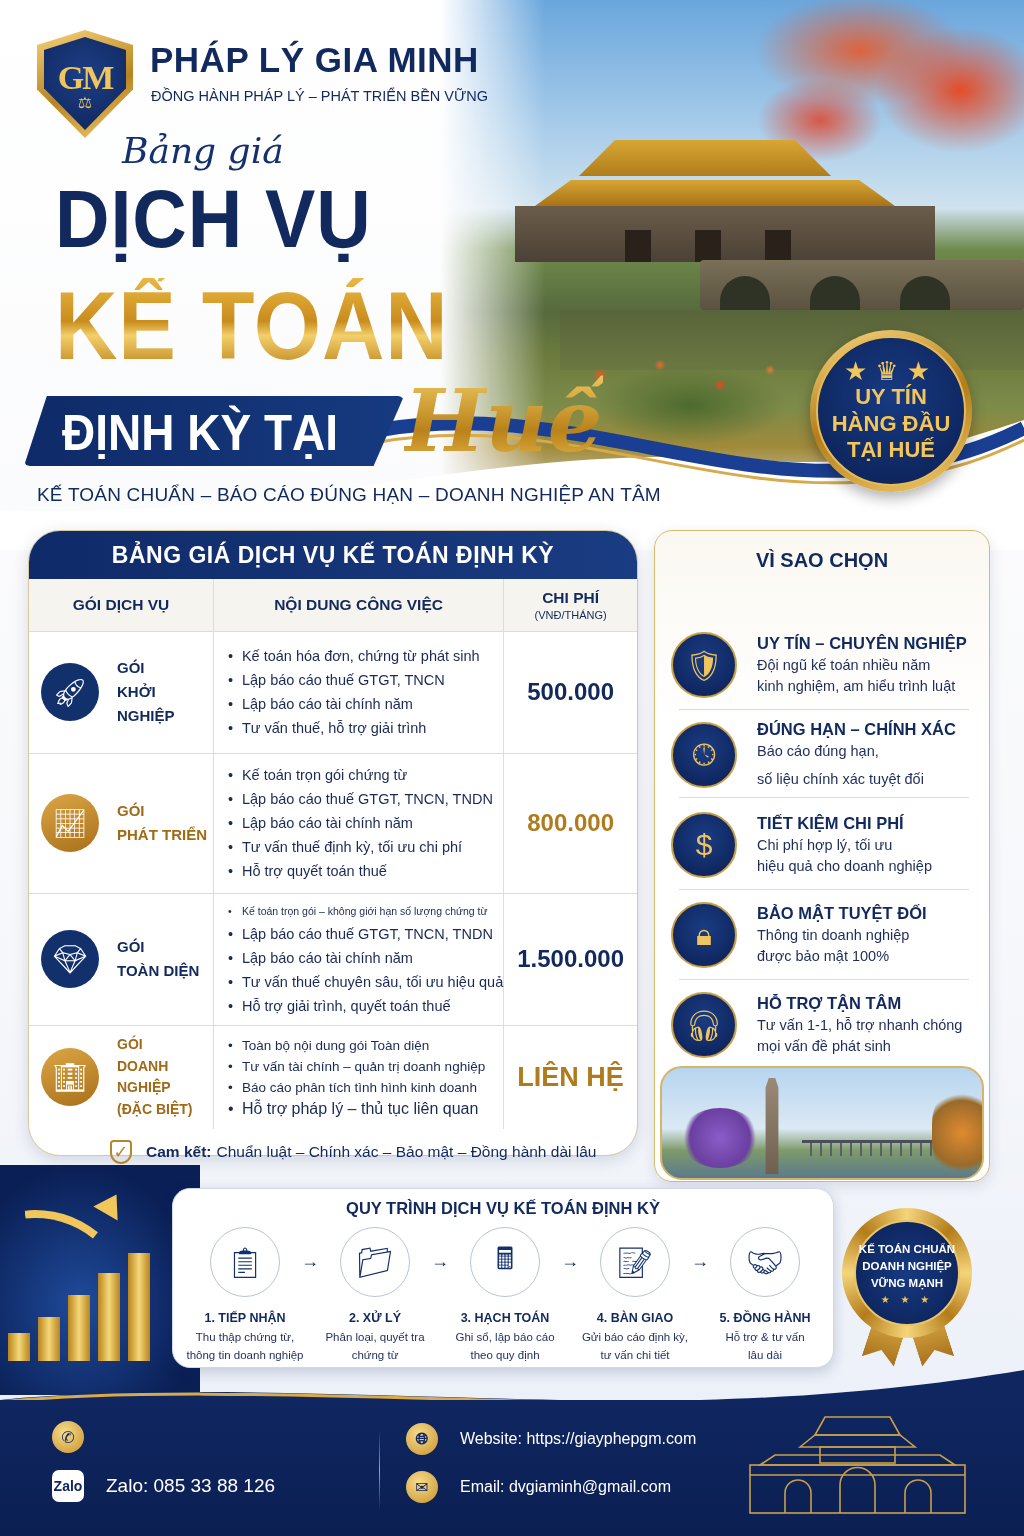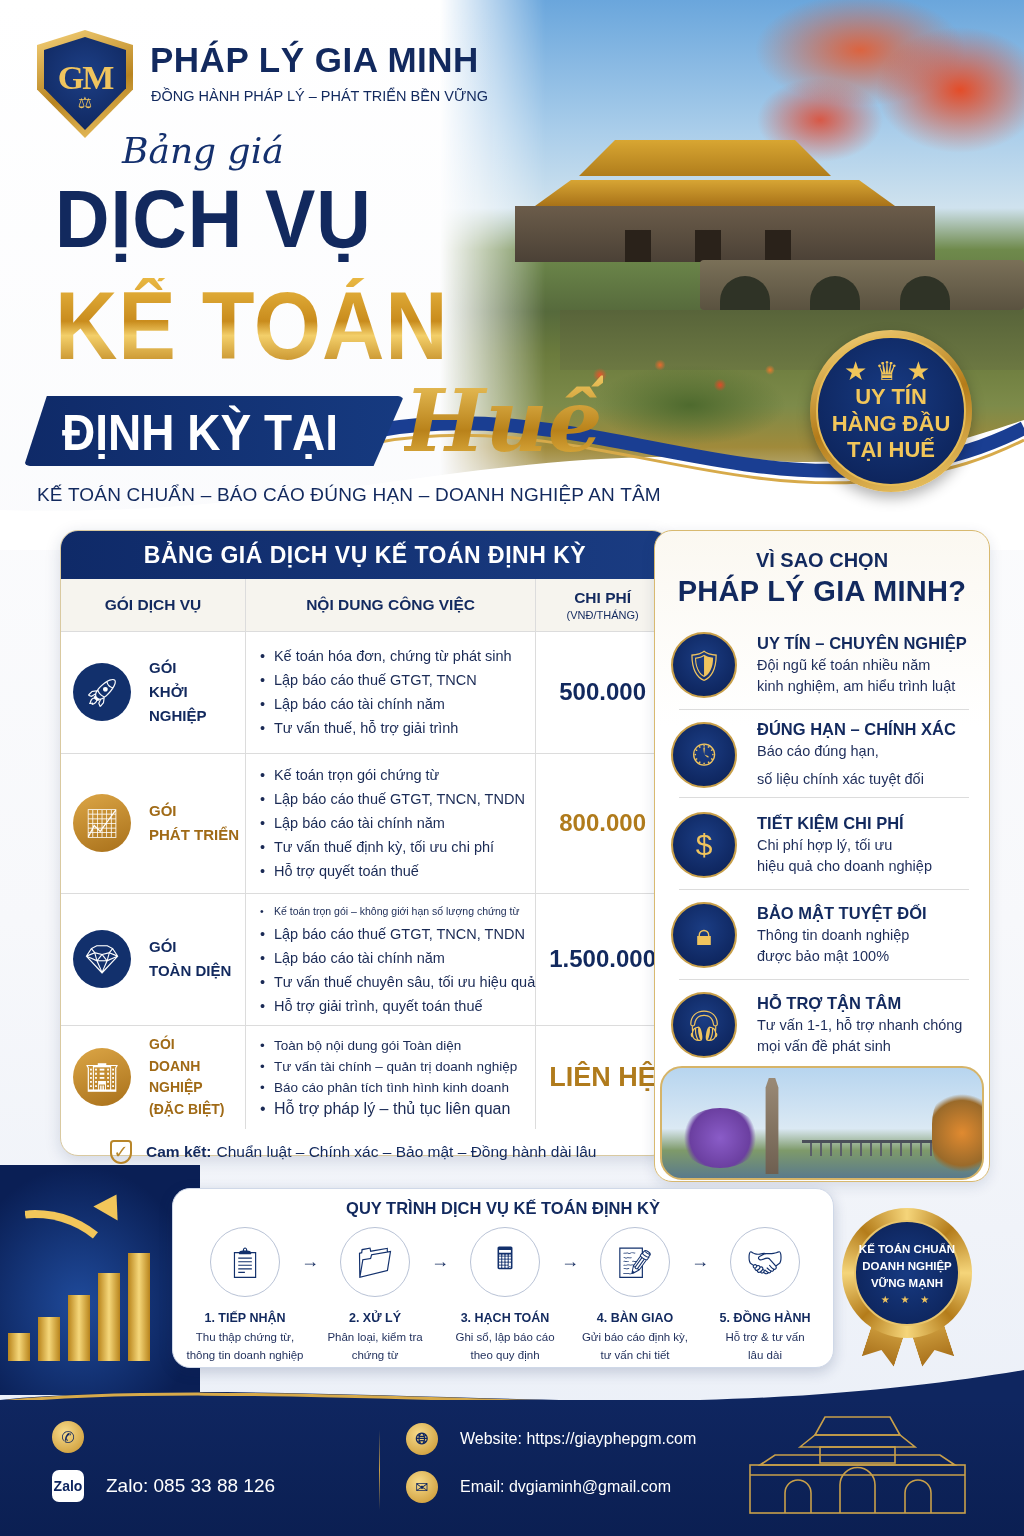--- a/index.html
+++ b/index.html
@@ -90,22 +90,22 @@
 
   
   .badge-round { position:absolute; left:810px; top:330px; width:162px; height:162px; border-radius:50%;
     background: linear-gradient(160deg,#f7d77f,#b47c1a 50%,#f0cc6e); padding:6px; box-shadow:0 6px 14px rgba(0,0,0,.3); }
   .badge-round .inner { width:100%; height:100%; border-radius:50%; background: radial-gradient(circle at 50% 40%,#173a82,#0b1f52);
     border:2px solid #e6bb55; display:flex; flex-direction:column; align-items:center; justify-content:center; }
   .badge-crown { color:#f2c65a; font-size:26px; line-height:1; letter-spacing:8px; }
   .badge-line { color:#f2c65a; font-weight:bold; font-size:22px; line-height:1.2; text-align:center; }
 
   
-  .price-card { position:absolute; left:28px; top:530px; width:610px; height:626px; border-radius:18px;
-    background:#ffffff; box-shadow:0 4px 16px rgba(20,40,90,.15); border:1px solid #d9c9a0; overflow:hidden;margin-left:32px; }
+  .price-card { position:absolute; left:28px; top:530px; width:610px; height:626px; border-radius:32px;
+    background:#ffffff; box-shadow:0 4px 16px rgba(20,40,90,.15); border:1px solid #d9c9a0; overflow:hidden; }
   .price-head { height:48px; background: linear-gradient(90deg,#0f2a68,#1a3c82); color:#fff; font-size:23px; font-weight:bold;
     display:flex; align-items:center; justify-content:center; letter-spacing:.5px; }
   .tbl { width:100%; border-collapse:collapse; }
   .tbl th { background:#f6f4ee; color:#12295e; font-weight:bold; font-size:15.5px; height:52px; border-right:1px solid #dcdcdc; border-bottom:1px solid #dcdcdc; }
   .tbl th .sub { display:block; font-weight:normal; font-size:11px; margin-top:2px; }
   .tbl td { border-right:1px solid #dcdcdc; border-bottom:1px solid #dcdcdc; vertical-align:middle; }
   .tbl th:last-child, .tbl td:last-child { border-right:none; }
   .col1 { width:187px; } .col2 { width:286px; } .col3 { width:135px; }
   .pkg { display:flex; align-items:center; padding-left:12px; }
   .pkg-icon { width:58px; height:58px; border-radius:50%; display:flex; align-items:center; justify-content:center; color:#fff; font-size:28px; flex-shrink:0; }
@@ -346,21 +346,20 @@
   </div>
 
   <div class="commit">
     <span class="shield">✓</span>
     <b>Cam kết:</b>
     <span>Chuẩn luật – Chính xác – Bảo mật – Đồng hành dài lâu</span>
   </div>
 
   <div class="why-card">
     <div class="why-t1">VÌ SAO CHỌN</div>
-    <div class="why-t2">PHÁP LÝ GIA MINH?</div>
 
     <div class="why-item" style="top:90px">
       <div class="why-icon">🛡︎</div>
       <div class="why-text">
         <div class="why-title">UY TÍN – CHUYÊN NGHIỆP</div>
         <div class="why-desc">Đội ngũ kế toán nhiều năm</div>
         <div class="why-desc" style="margin-top:0">kinh nghiệm, am hiểu trình luật</div>
       </div>
     </div>
     <div class="why-sep" style="top:178px"></div>
@@ -429,21 +428,21 @@
       <div class="step-circle">📋︎</div>
       <div class="step-name">1. TIẾP NHẬN</div>
       <div class="step-desc">Thu thập chứng từ,</div>
       <div class="step-desc" style="margin-top:0">thông tin doanh nghiệp</div>
     </div>
     <div class="arrow" style="left:128px">→</div>
 
     <div class="step" style="left:137px">
       <div class="step-circle">📁︎</div>
       <div class="step-name">2. XỬ LÝ</div>
-      <div class="step-desc">Phân loại, kiểm tra</div>
+      <div class="step-desc">Phân loại, quyết tra</div>
       <div class="step-desc" style="margin-top:0">chứng từ</div>
     </div>
     <div class="arrow" style="left:258px">→</div>
 
     <div class="step" style="left:267px">
       <div class="step-circle">🖩</div>
       <div class="step-name">3. HẠCH TOÁN</div>
       <div class="step-desc">Ghi sổ, lập báo cáo</div>
       <div class="step-desc" style="margin-top:0">theo quy định</div>
     </div>

